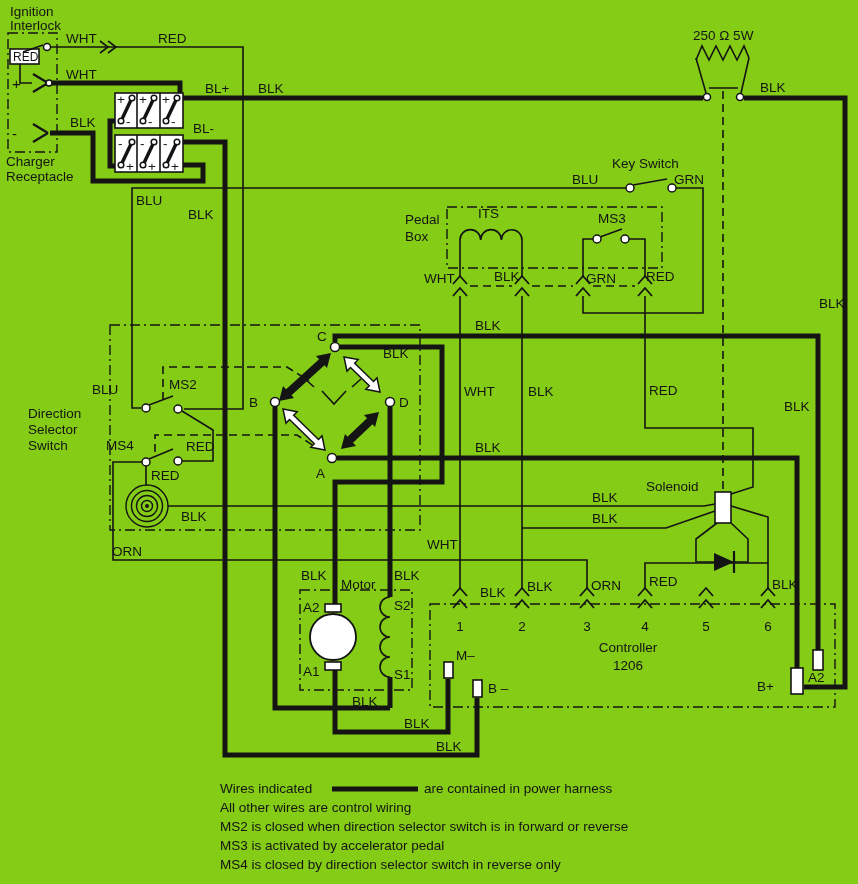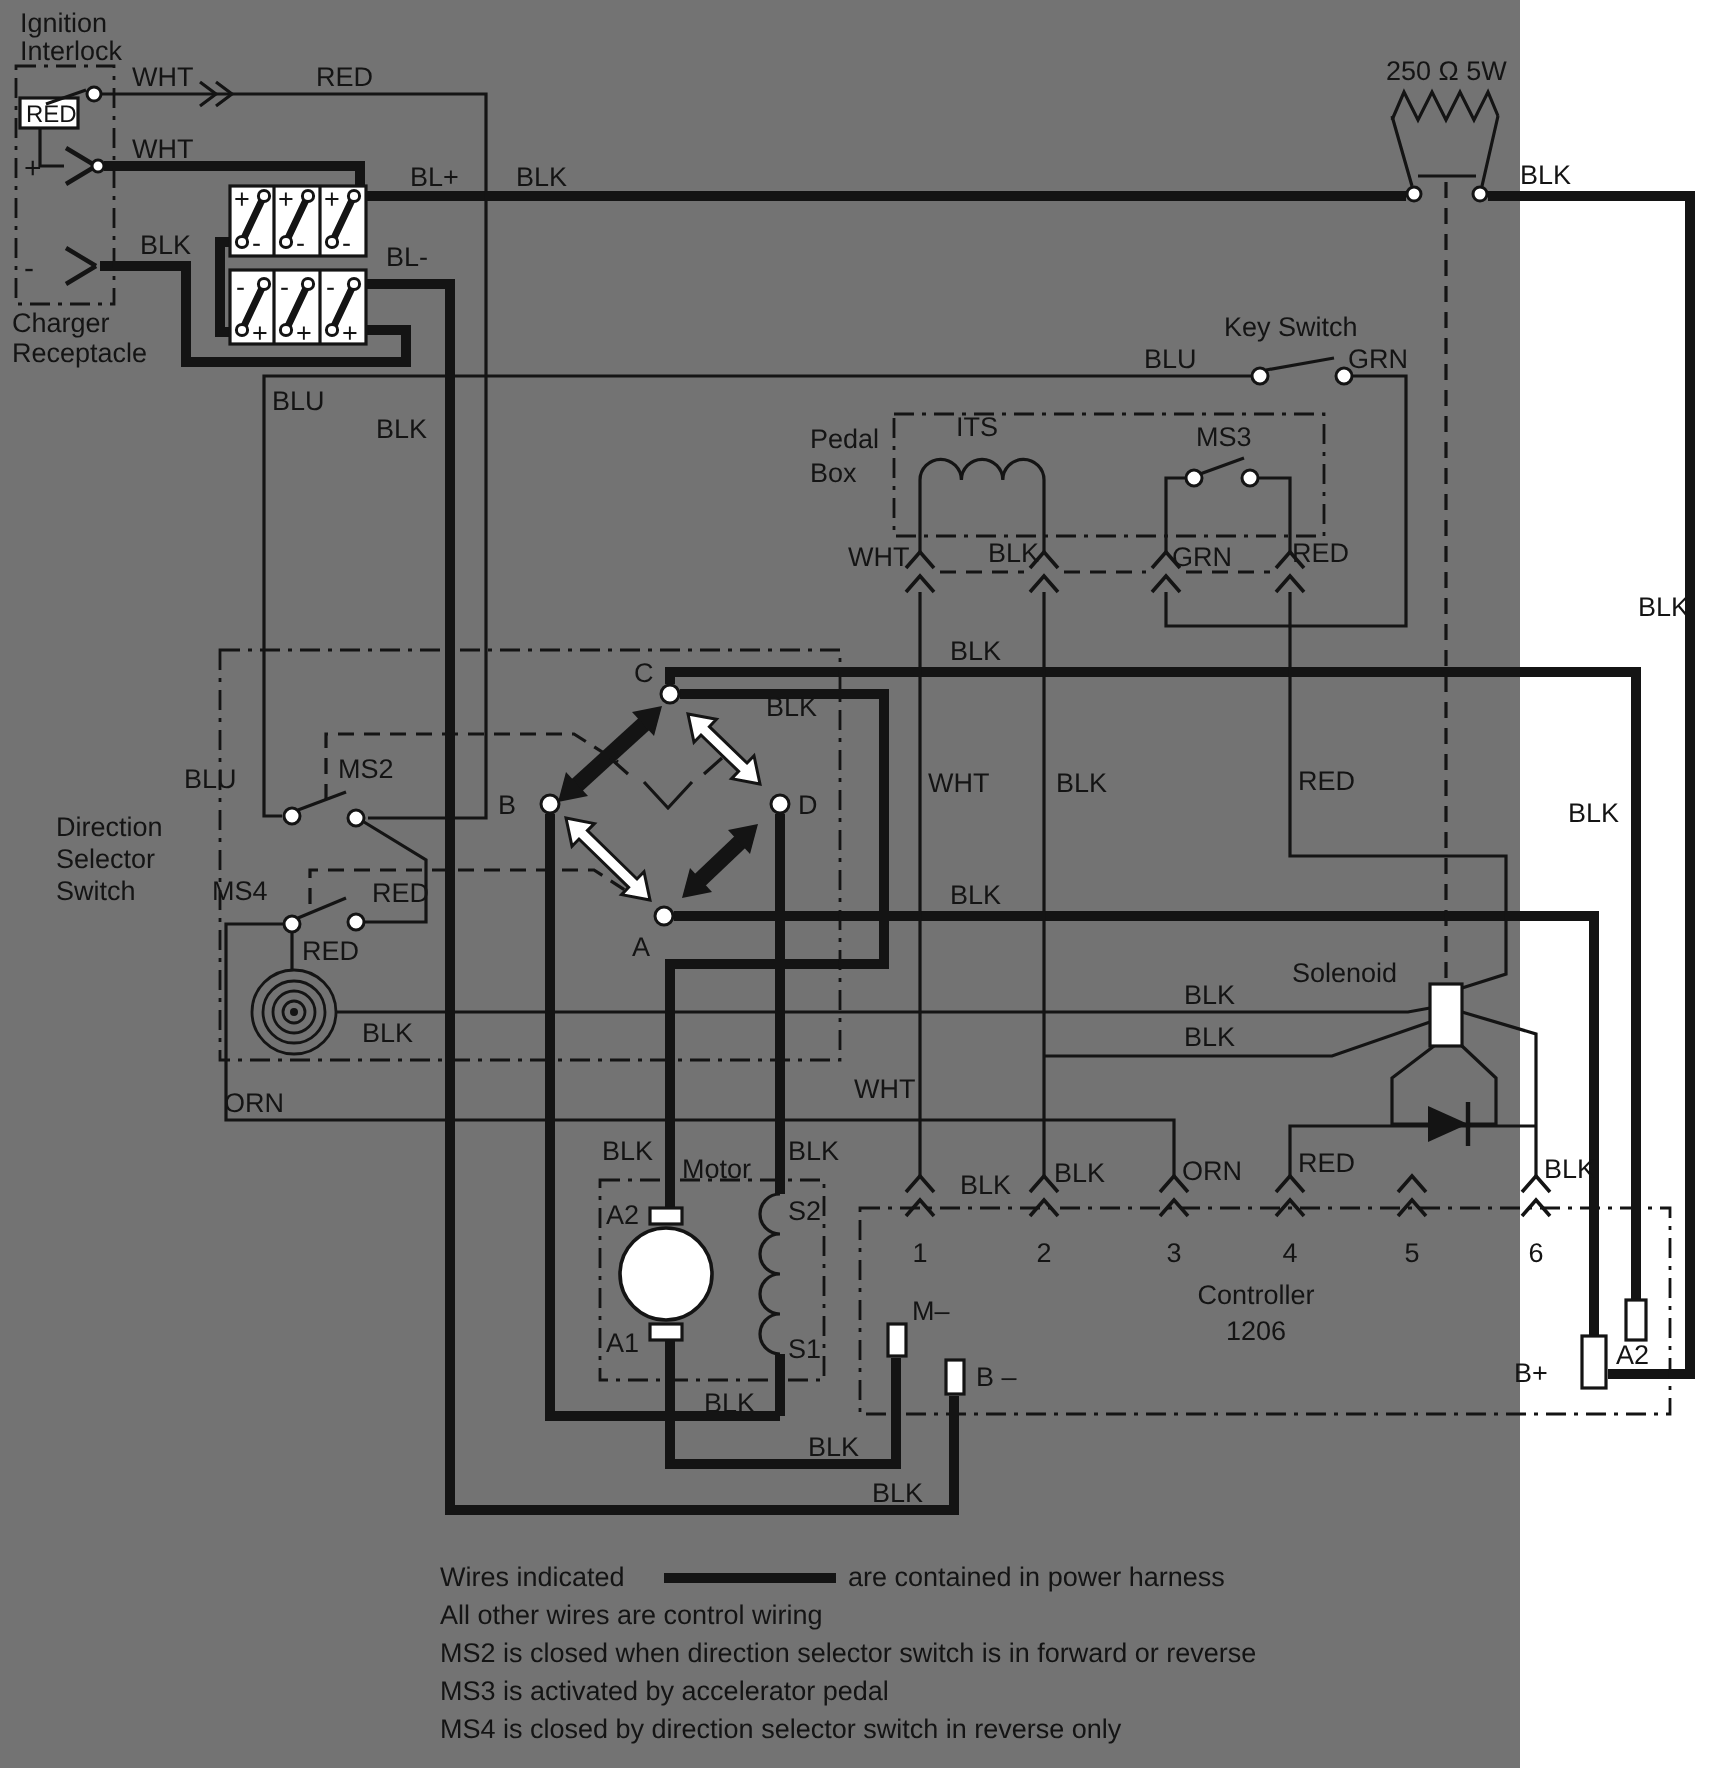--- a/index.html
+++ b/index.html
@@ -1,16 +1,16 @@
 <!DOCTYPE html>
 <html><head>
 <meta charset="utf-8">
 <style>
   html,body{margin:0;padding:0;background:#fff;}
-  #stage{width:760px;height:884px;position:relative;background:#737373;}
+  #stage{width:858px;height:884px;position:relative;background:#84cc16;}
   svg text{font-family:"Liberation Sans","DejaVu Sans",sans-serif;font-size:13.5px;fill:#141414;}
   svg text.md{font-size:12px;}
   svg text.lg{font-size:15px;}
   .pw{stroke:#141414;stroke-width:5;fill:none;}
   .pw4{stroke:#141414;stroke-width:3.5;fill:none;}
   .cw{stroke:#141414;stroke-width:1.6;fill:none;}
   .cw2{stroke:#141414;stroke-width:2.2;fill:none;}
   .bx{stroke:#141414;stroke-width:1.4;fill:none;stroke-dasharray:10 4 2 4;}
   .dsh{stroke:#141414;stroke-width:1.6;fill:none;stroke-dasharray:8 5;}
   .term{fill:#fff;stroke:#141414;stroke-width:1.5;}

